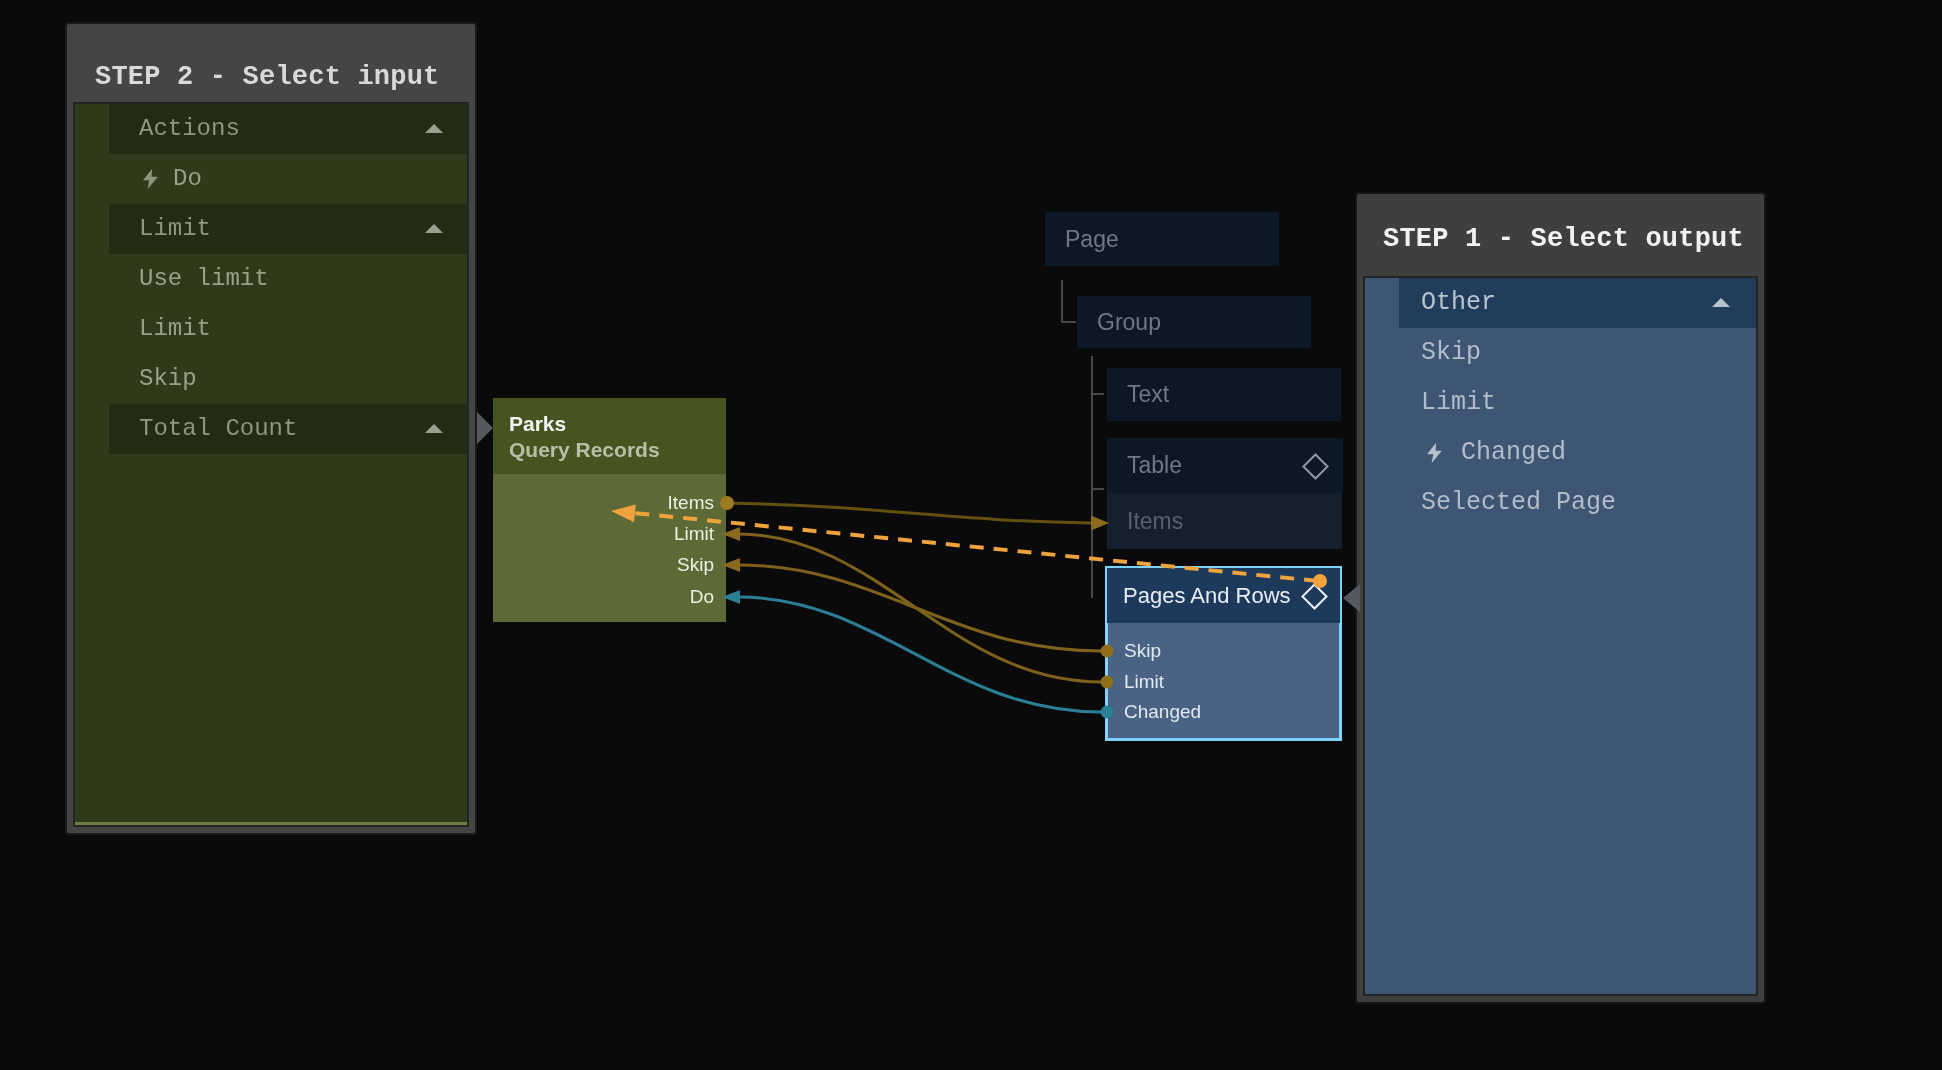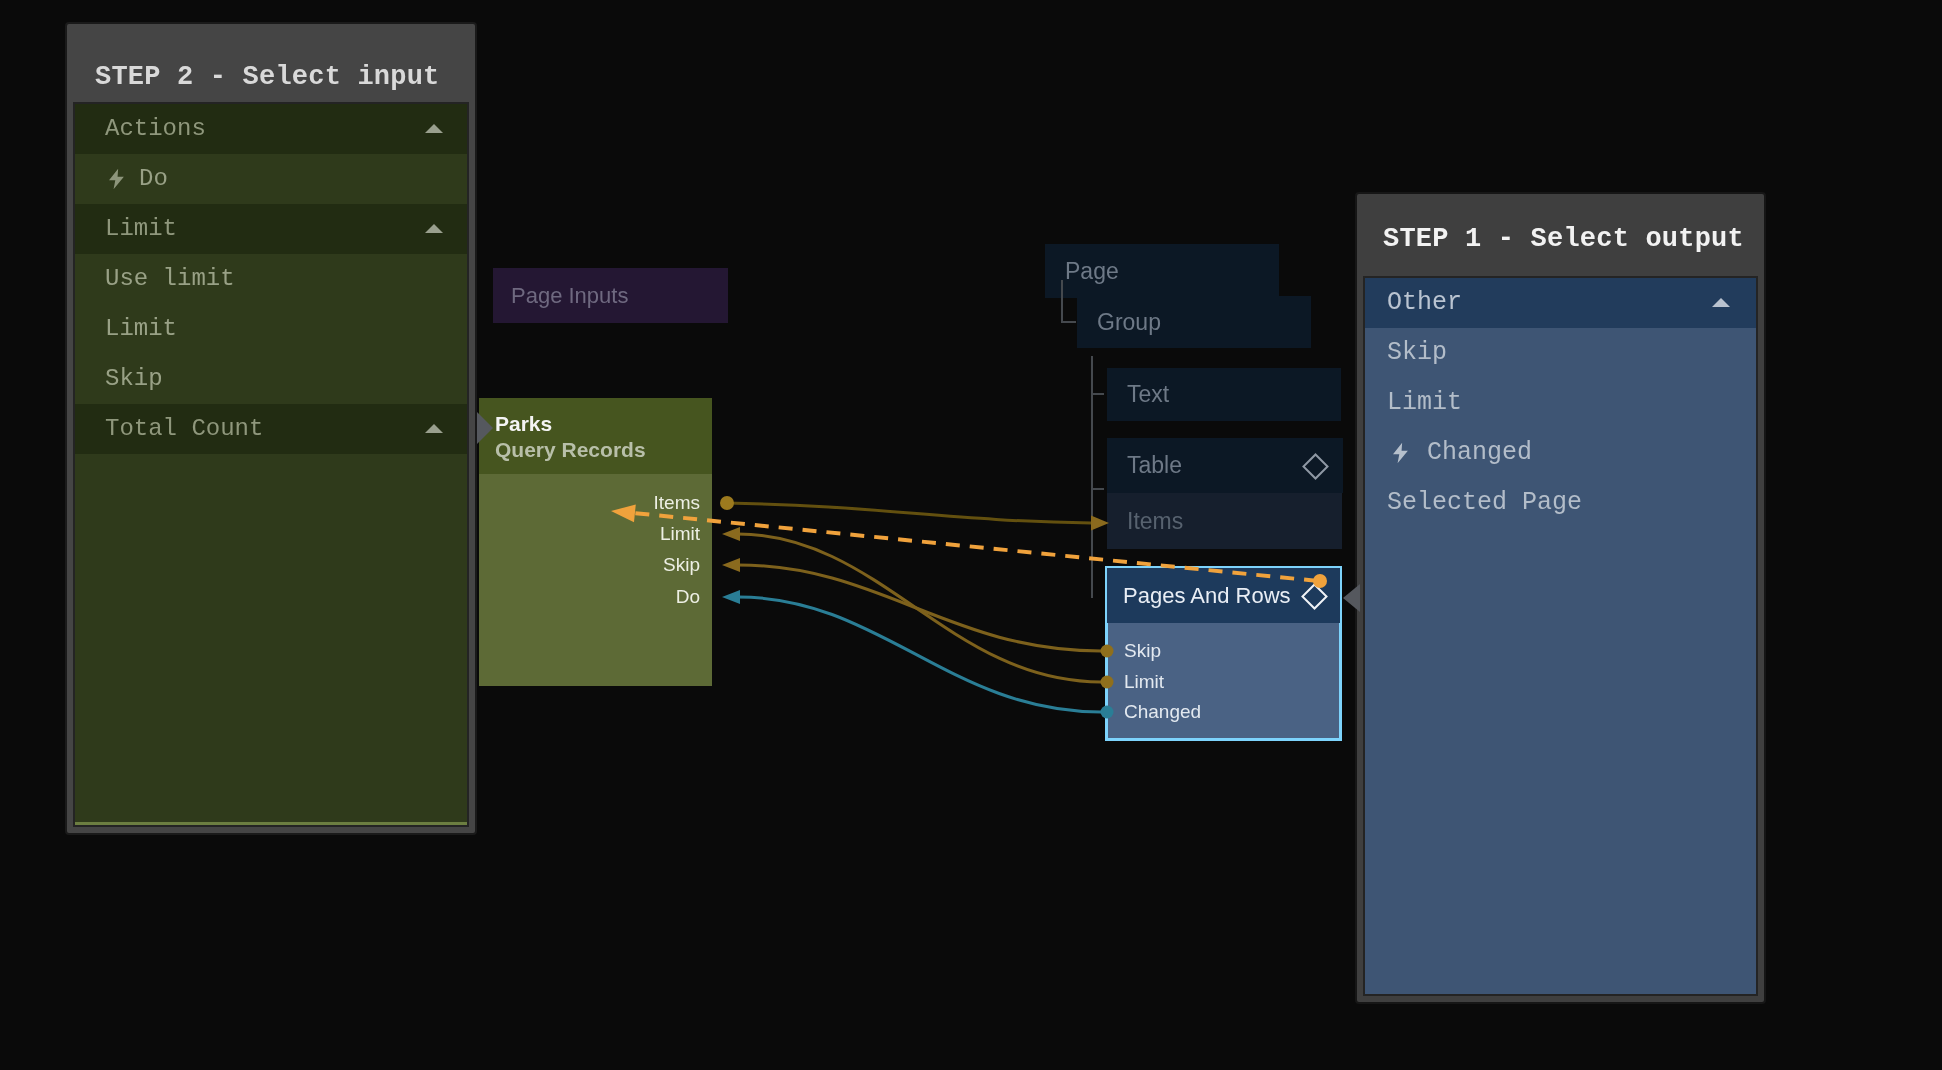--- a/index.html
+++ b/index.html
@@ -5,21 +5,21 @@
   html,body{margin:0;padding:0;background:#060606;}
   #canvas{
     position:relative;width:1942px;height:1070px;overflow:hidden;
     background:var(--background,#0a0a0a);
     font-family:"Liberation Sans","DejaVu Sans",sans-serif;
     -webkit-font-smoothing:antialiased;
   }
   
   .panel{position:absolute;border-radius:2px;font-family:Liberation Mono, monospace;}
   .panel-title{position:absolute;font-weight:bold;font-size:27px;letter-spacing:.2px;}
-  .panel-list{position:absolute;box-shadow:0 0 0 2px #242424;box-sizing:border-box;}
+  .panel-list{position:absolute;box-shadow:0 0 0 2px #242424;box-sizing:border-box;padding-left:34px;}
   .lrow{position:relative;height:50px;line-height:50px;font-size:24px;white-space:nowrap;}
   .lrow .chev{position:absolute;top:50%;margin-top:-5px;width:0;height:0;
     border-left:9px solid transparent;border-right:9px solid transparent;border-bottom:9px solid #999;}
   .lrow .bolt{position:absolute;top:50%;transform:translateY(-50%);display:inline-flex;}
   
   #step2{left:67px;top:24px;width:408px;height:809px;background:var(--panel-frame,#454545);box-shadow:0 0 0 2px #1a1a1a;}
   #step2 .panel-title{left:28px;top:38px;color:#d9d9d9;}
   #step2-list{left:8px;top:80px;width:392px;height:721px;background:var(--step2-list-bg,#2f3a1b);
     border-bottom:3px solid var(--step2-bottom-line,#6c7e41);}
   .s2row{color:var(--step2-text,#99a186);padding-left:30px;}
@@ -35,21 +35,21 @@
   .s1row{color:var(--step1-text,#b3bdc9);padding-left:22px;font-size:25px;}
   .s1row.section{background:var(--step1-header-bg,#223c5c);color:#bac4d1;}
   .s1row.has-icon{padding-left:62px;}
   .s1row .bolt{left:28px;}
   .s1row .bolt svg{fill:#b6c0cc;}
   .s1row .chev{right:26px;border-bottom-color:#b9c2cf;}
   
   .node{position:absolute;box-sizing:border-box;}
   #page-inputs{left:493px;top:268px;width:235px;height:55px;background:var(--page-inputs-bg,#241733);
     color:#6f6980;font-size:22px;line-height:55px;padding-left:18px;}
-  #parks{left:479px;top:398px;width:233px;height:288px;background:var(--parks-body-bg,#5d6a36);}
+  #parks{left:493px;top:398px;width:233px;height:224px;background:var(--parks-body-bg,#5d6a36);}
   #parks-header{position:absolute;left:0;top:0;right:0;height:76px;background:var(--parks-header-bg,#46551f);
     padding:13px 0 0 16px;box-sizing:border-box;}
   #parks-title{display:block;color:#f4f4f4;font-size:21px;font-weight:bold;line-height:26px;}
   #parks-subtitle{display:block;color:#b8bfa9;font-size:21px;line-height:26px;font-weight:bold;}
   .parks-port{position:absolute;right:12px;transform:translateY(-50%);color:#edefe4;font-size:19px;}
   
   .tnode{position:absolute;background:var(--tree-node-bg,#0c1825);color:#6e7987;
     font-size:23px;padding-left:20px;box-sizing:border-box;display:flex;align-items:center;}
   .tnode.items-variant{background:var(--tree-items-bg,#161f2d);color:#57626f;}
   .diamond{position:absolute;right:18px;top:50%;width:15px;height:15px;margin-top:-9px;
@@ -93,39 +93,36 @@
         <div class="lrow s1row"><span>Limit</span></div>
         <div class="lrow s1row has-icon"><span class="bolt">
             <svg width="16" height="21" viewBox="0 0 14 18">
               <polygon points="8,0 0,10 5.5,10 4,18 13,7 7.5,7"></polygon>
             </svg>
           </span><span>Changed</span></div>
         <div class="lrow s1row"><span>Selected Page</span></div>
       </div>
   </div>
 
-  <div class="node" id="page-inputs">
-    <span>Page Inputs</span>
-  </div>
 
   <div class="node" id="parks">
     <div id="parks-header">
       <span id="parks-title">Parks</span>
       <span id="parks-subtitle">Query Records</span>
     </div>
     <div id="parks-ports">
         <span class="parks-port" style="top: 105px;">Items</span>
         <span class="parks-port" style="top: 136px;">Limit</span>
         <span class="parks-port" style="top: 167px;">Skip</span>
         <span class="parks-port" style="top: 199px;">Do</span>
       </div>
   </div>
 
   <div id="tree-nodes">
-      <div class="tnode" style="left: 1045px; top: 244px; width: 234px; height: 54px;">
+      <div class="tnode" style="left: 1045px; top: 212px; width: 234px; height: 54px;">
         <span>Page</span>
       </div>
       <div class="tnode" style="left: 1077px; top: 296px; width: 234px; height: 52px;">
         <span>Group</span>
       </div>
       <div class="tnode" style="left: 1107px; top: 368px; width: 234px; height: 53px;">
         <span>Text</span>
       </div>
       <div class="tnode" style="left: 1107px; top: 438px; width: 236px; height: 55px;">
         <span>Table</span>

